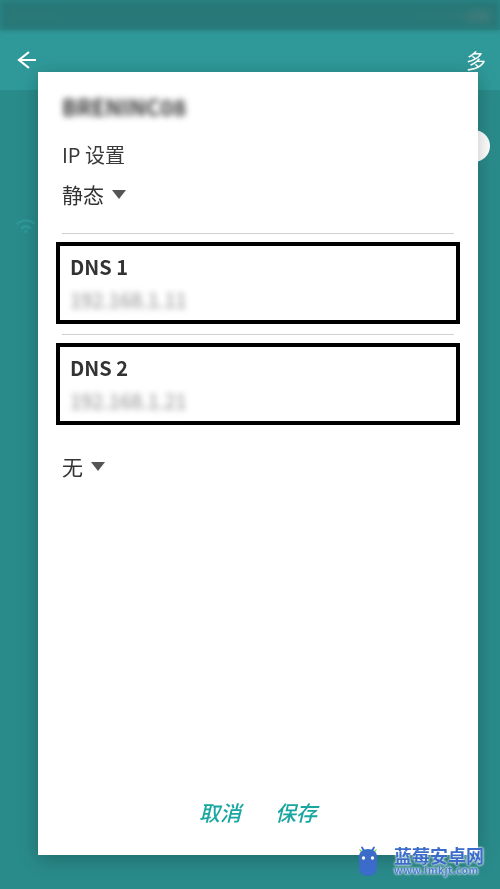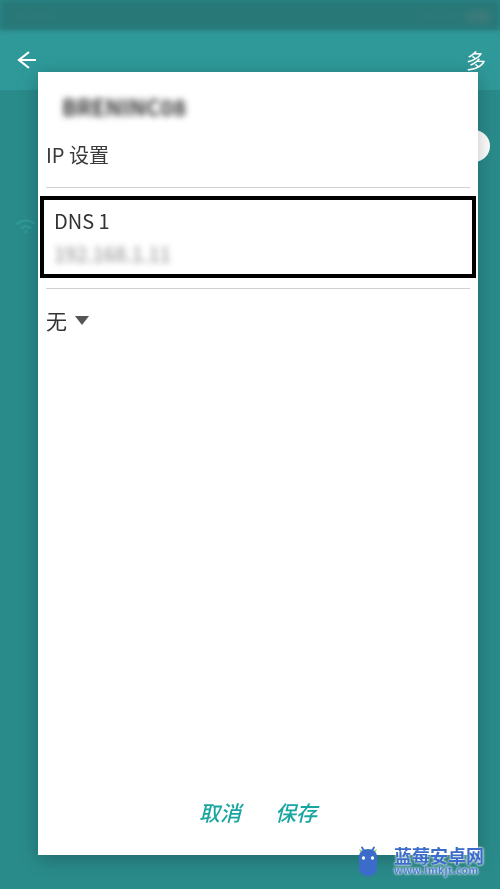--- a/index.html
+++ b/index.html
@@ -70,21 +70,21 @@
     .dialog-title {
       padding: 18px 24px 8px;
       font-size: 22px;
       font-weight: 600;
       color: #333;
       filter: blur(3px);
     }
 
     .dialog-body {
       flex: 1;
-      padding: 0 8px;
+      padding: 0 24px;
       overflow: hidden;
     }
 
     .field {
       padding: 10px 0 8px;
     }
     .field-label {
       font-size: 20px;
       color: #3a3a3a;
       margin-bottom: 4px;
@@ -125,21 +125,21 @@
       height: 1px;
       background: #d0d0d0;
       margin: 6px 0 0;
     }
 
     .dns-box {
       border: 4px solid #000;
       padding: 6px 10px 6px 10px;
       margin: 8px -6px 10px -6px;
     }
-    .dns-box .field-label { font-size: 20px; color: #333; }
+    .dns-box .field-label { font-size: 20px; color: #333; font-weight: bold; }
 
     .dialog-actions {
       display: flex;
       justify-content: center;
       gap: 34px;
       padding: 14px 28px 28px;
       font-size: 21px;
       color: #1aa6a0;
       font-weight: 500;
       font-style: italic;
@@ -191,34 +191,42 @@
 <svg class="wifi-marker" viewBox="0 0 24 24" fill="#2f9999">
   <path d="M12 20c.8 0 1.5-.7 1.5-1.5S12.8 17 12 17s-1.5.7-1.5 1.5S11.2 20 12 20zm-5-5c2.8-2.8 7.2-2.8 10 0l-1.7 1.7c-1.8-1.8-4.8-1.8-6.6 0L7 15zm-3.5-3.5c4.7-4.7 12.3-4.7 17 0L18.8 13c-3.8-3.8-9.8-3.8-13.6 0L3.5 11.5z"></path>
 </svg>
 
 <div class="dialog">
   <div class="dialog-title">BRENINC08</div>
   <div class="dialog-body">
 
     <div class="field">
       <div class="field-label">IP 设置</div>
+      <div class="dropdown-row">
+        <span>静态</span>
+        <span class="triangle-down"></span>
+      </div>
     </div>
 
 
 
 
     <div class="sep"></div>
 
     <div class="dns-box">
       <div class="field-label">DNS 1</div>
       <div class="field-value blur">192.168.1.11</div>
     </div>
 
     <div class="sep"></div>
 
+    <div class="dns-box">
+      <div class="field-label">DNS 2</div>
+      <div class="field-value blur">192.168.1.21</div>
+    </div>
 
     <div class="field">
       <div class="dropdown-row">
         <span>无</span>
         <span class="triangle-down"></span>
       </div>
     </div>
 
   </div>
 

